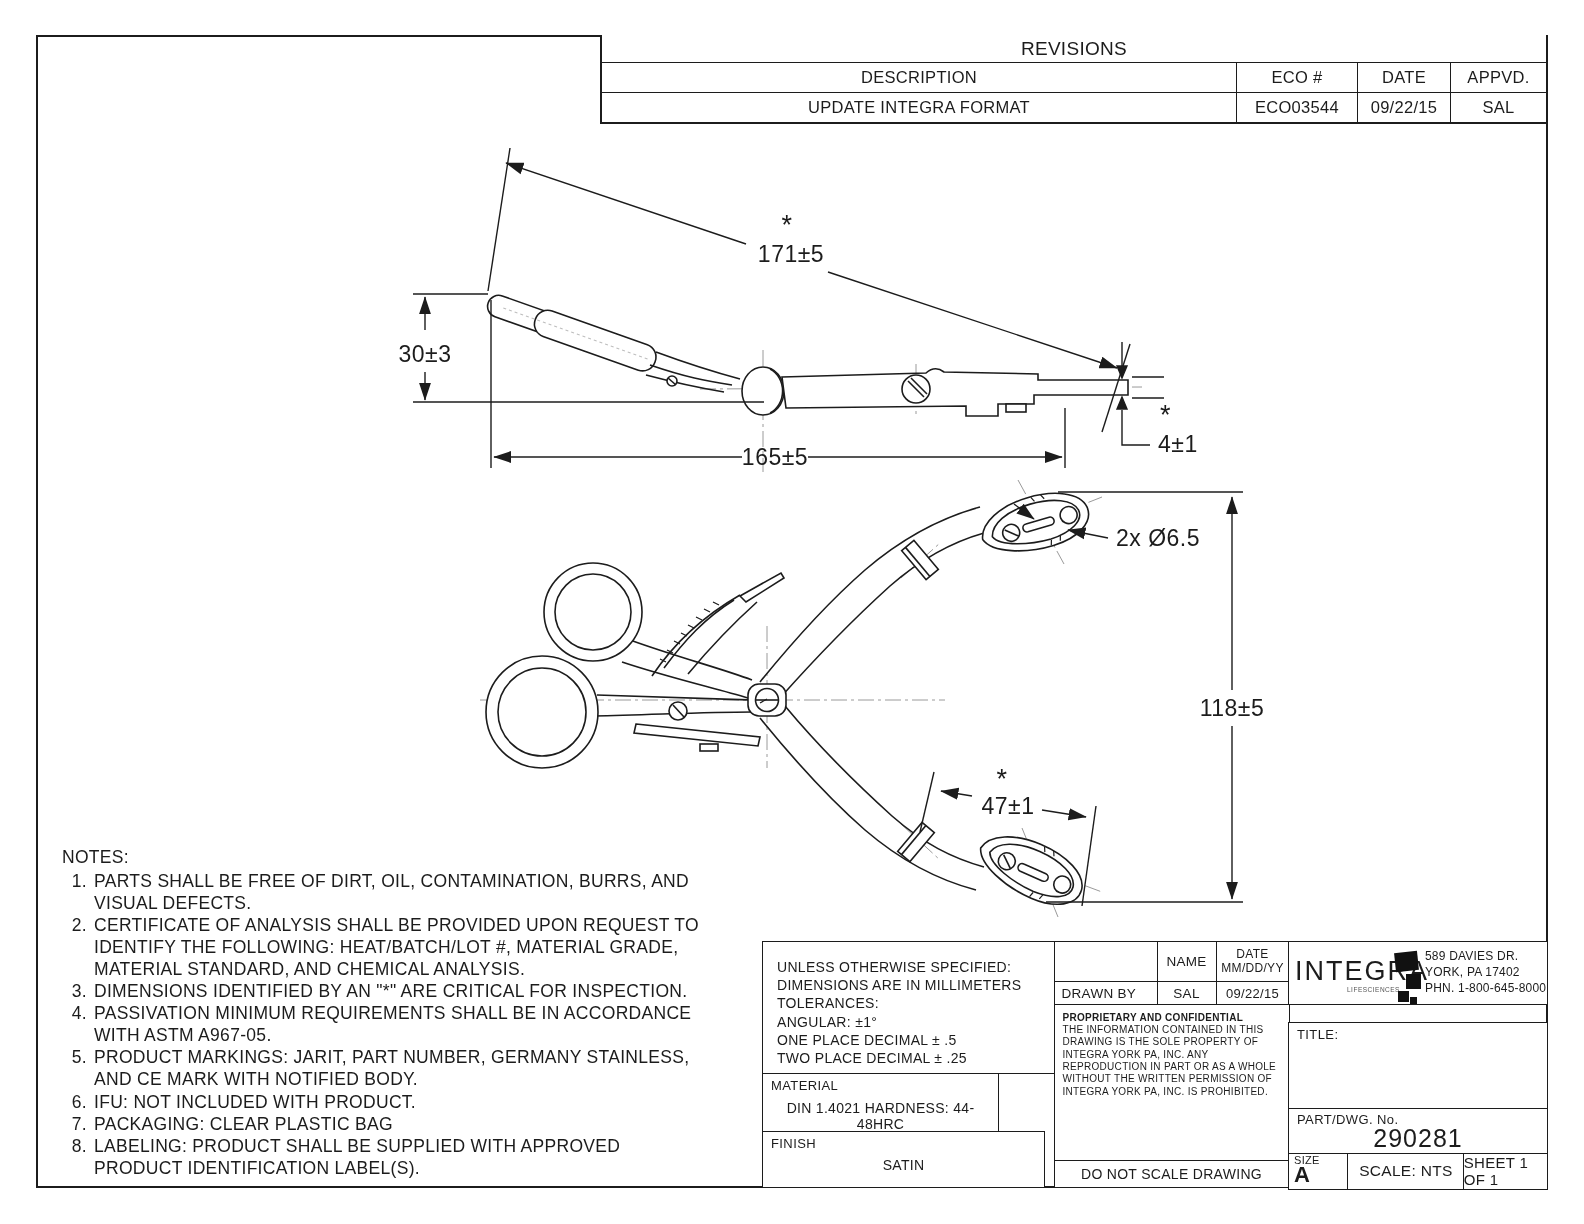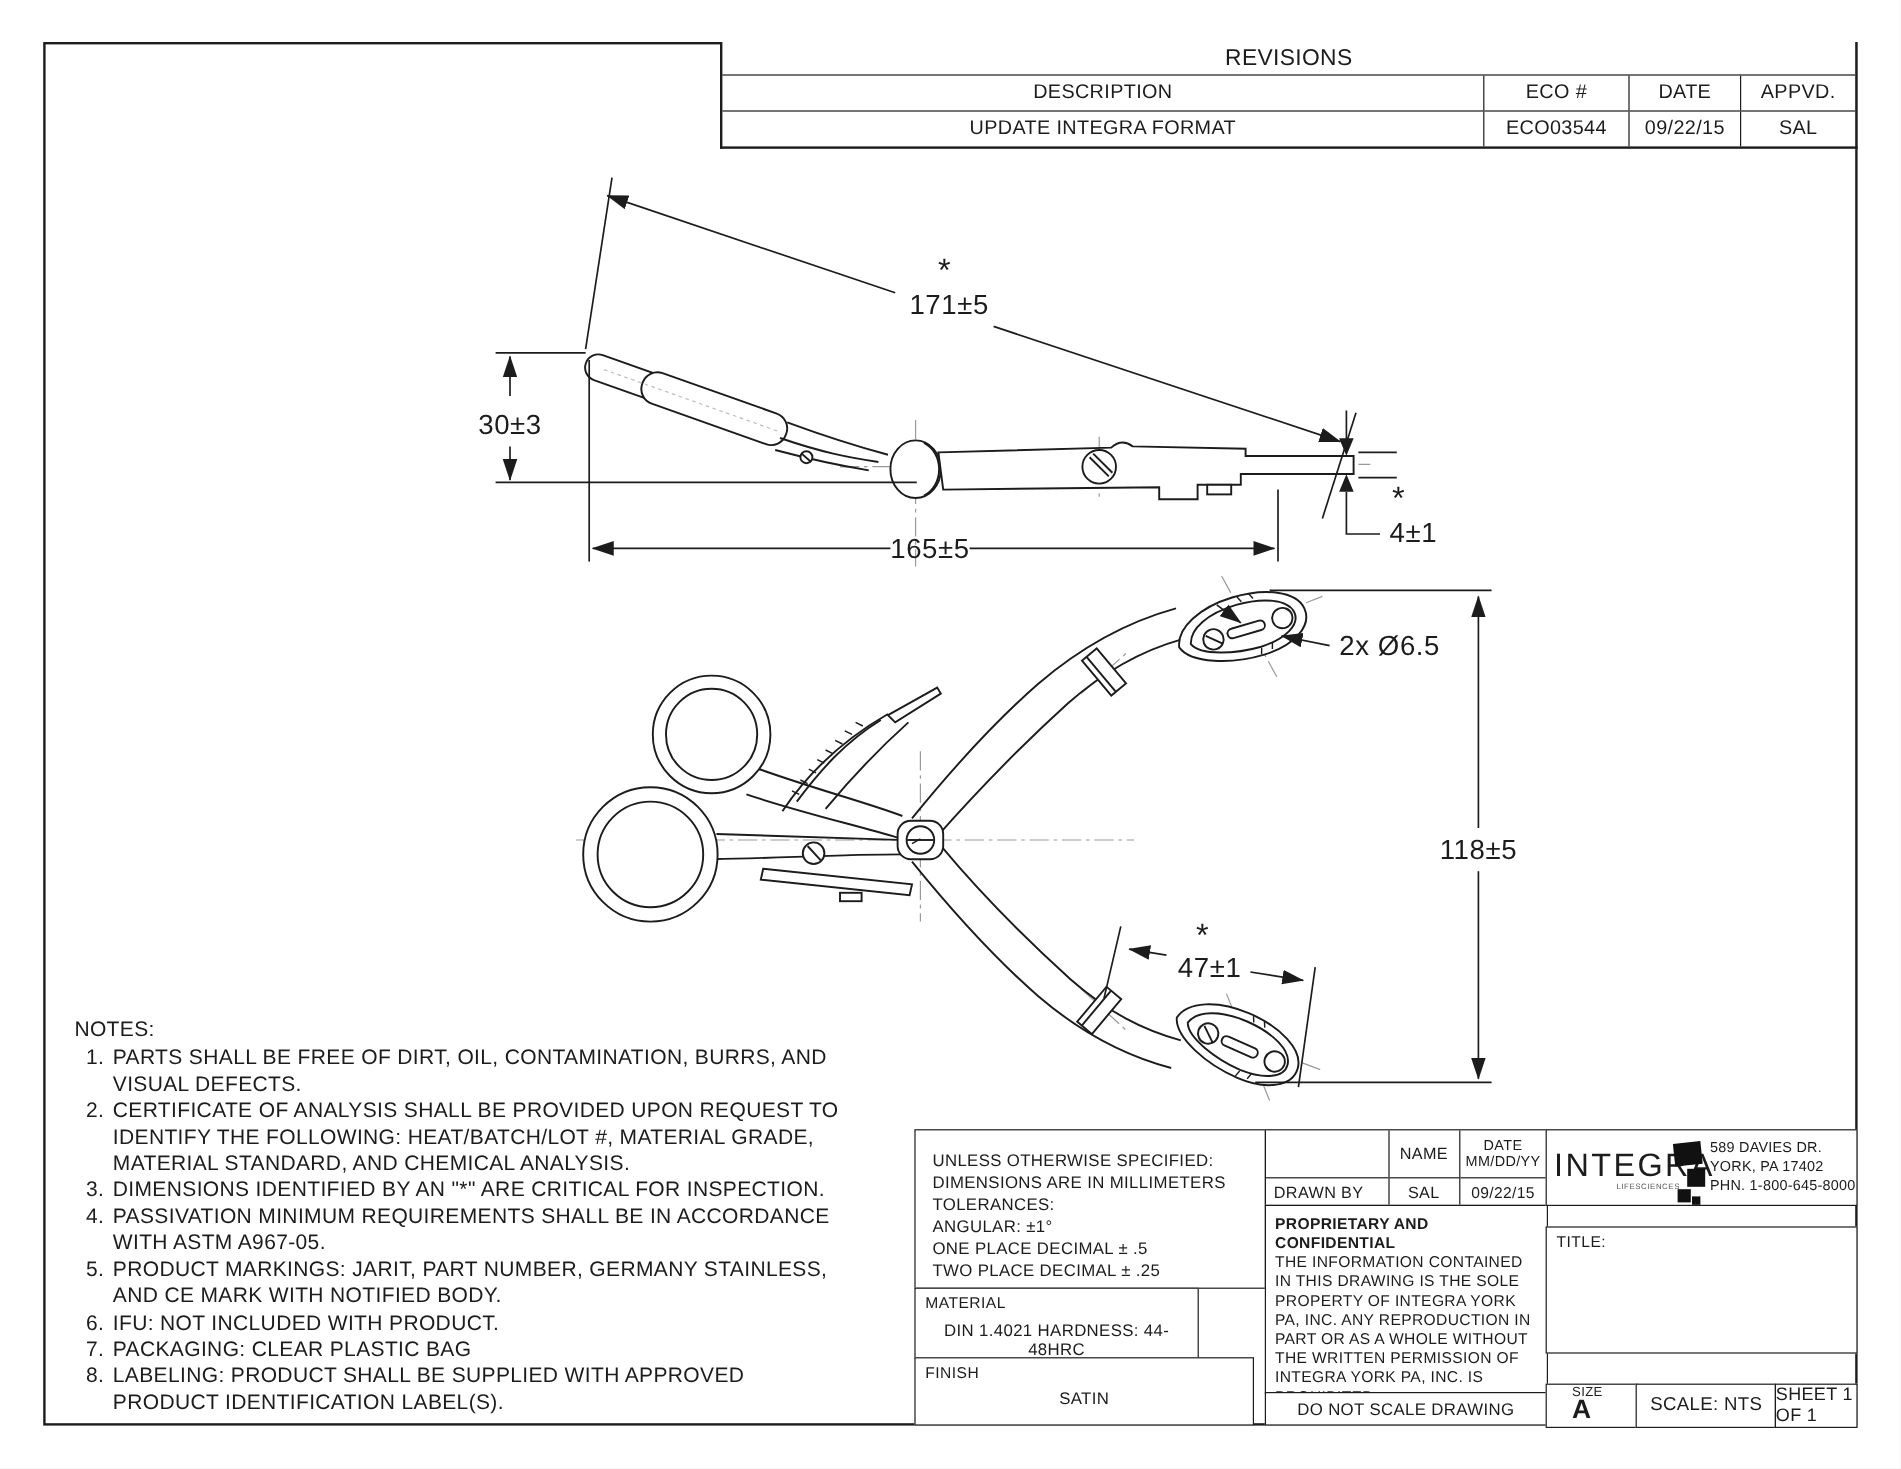--- a/index.html
+++ b/index.html
@@ -260,21 +260,21 @@
       <div style="flex:1;display:flex;align-items:center;justify-content:center;font-size:13.5px;">SAL</div>
     </div>
     <div style="flex:1;display:flex;flex-direction:column;">
       <div style="height:39px;border-bottom:1.6px solid #1c1c1c;display:flex;flex-direction:column;align-items:center;justify-content:center;font-size:12px;line-height:1.15;">
         <div>DATE</div>
         <div>MM/DD/YY</div>
       </div>
       <div style="flex:1;display:flex;align-items:center;justify-content:center;font-size:13px;">09/22/15</div>
     </div>
   </div>
-  <div class="abs tb" style="left:1053.5px;top:1003.5px;width:236px;height:158px;padding:7px 6px 0 8px;font-size:13px;line-height:1.24;">
+  <div class="abs tb" style="left:1053.5px;top:1003.5px;width:236px;height:158px;padding:7px 6px 0 8px;font-size:10px;line-height:1.24;">
     <div style="font-weight:bold;">PROPRIETARY AND CONFIDENTIAL</div>
     <div>THE INFORMATION CONTAINED IN THIS DRAWING IS THE SOLE PROPERTY OF INTEGRA YORK PA, INC.  ANY REPRODUCTION IN PART OR AS A WHOLE WITHOUT THE WRITTEN PERMISSION OF INTEGRA YORK PA, INC. IS PROHIBITED.</div>
   </div>
   <div class="abs tb" style="left:1053.5px;top:1160px;width:236px;height:28px;display:flex;align-items:center;justify-content:center;font-size:14px;">
     <div>DO NOT SCALE DRAWING</div>
   </div>
 
   <div class="abs tb" style="left:1288px;top:941px;width:260px;height:64px;">
     <div class="abs" id="logoword" style="left:6px;top:14px;">INTEGRA</div>
     <div class="abs" id="logosub" style="left:58px;top:44px;">LIFESCIENCES</div>
@@ -284,22 +284,26 @@
     <div class="sq" style="left:121px;top:55px;width:7px;height:7px;"></div>
     <div class="abs" style="left:136px;top:7px;font-size:12px;line-height:1.32;letter-spacing:.2px;">
       <div>589 DAVIES DR.</div>
       <div>YORK, PA 17402</div>
       <div>PHN. 1-800-645-8000</div>
     </div>
   </div>
   <div class="abs tb" style="left:1288px;top:978px;width:260px;height:106px;margin-top:44px;">
     <div class="lbl" style="margin:4px 0 0 8px;">TITLE:</div>
   </div>
+  <div class="abs tb" style="left:1288px;top:1108px;width:260px;height:46px;">
+    <div class="lbl" style="margin:3px 0 0 8px;">PART/DWG. No.</div>
+    <div style="text-align:center;font-size:25px;margin-top:-3px;letter-spacing:1px;">290281</div>
+  </div>
   <div class="abs" style="left:1288px;top:1152.5px;width:260px;height:35.5px;display:flex;">
-    <div class="tb" style="width:54px;height:100%;padding-left:21px;">
+    <div class="tb" style="width:54px;height:100%;padding-left:5px;">
       <div style="font-size:11px;">SIZE</div>
       <div style="font-size:22px;font-weight:bold;margin-top:-4px;">A</div>
     </div>
     <div class="tb" style="width:115px;height:100%;margin-left:-1.6px;display:flex;align-items:center;justify-content:center;font-size:15.5px;">SCALE: NTS</div>
     <div class="tb" style="flex:1;height:100%;margin-left:-1.6px;display:flex;align-items:center;justify-content:center;font-size:15px;">SHEET 1 OF 1</div>
   </div>
 
 </div>
 
 </body></html>

